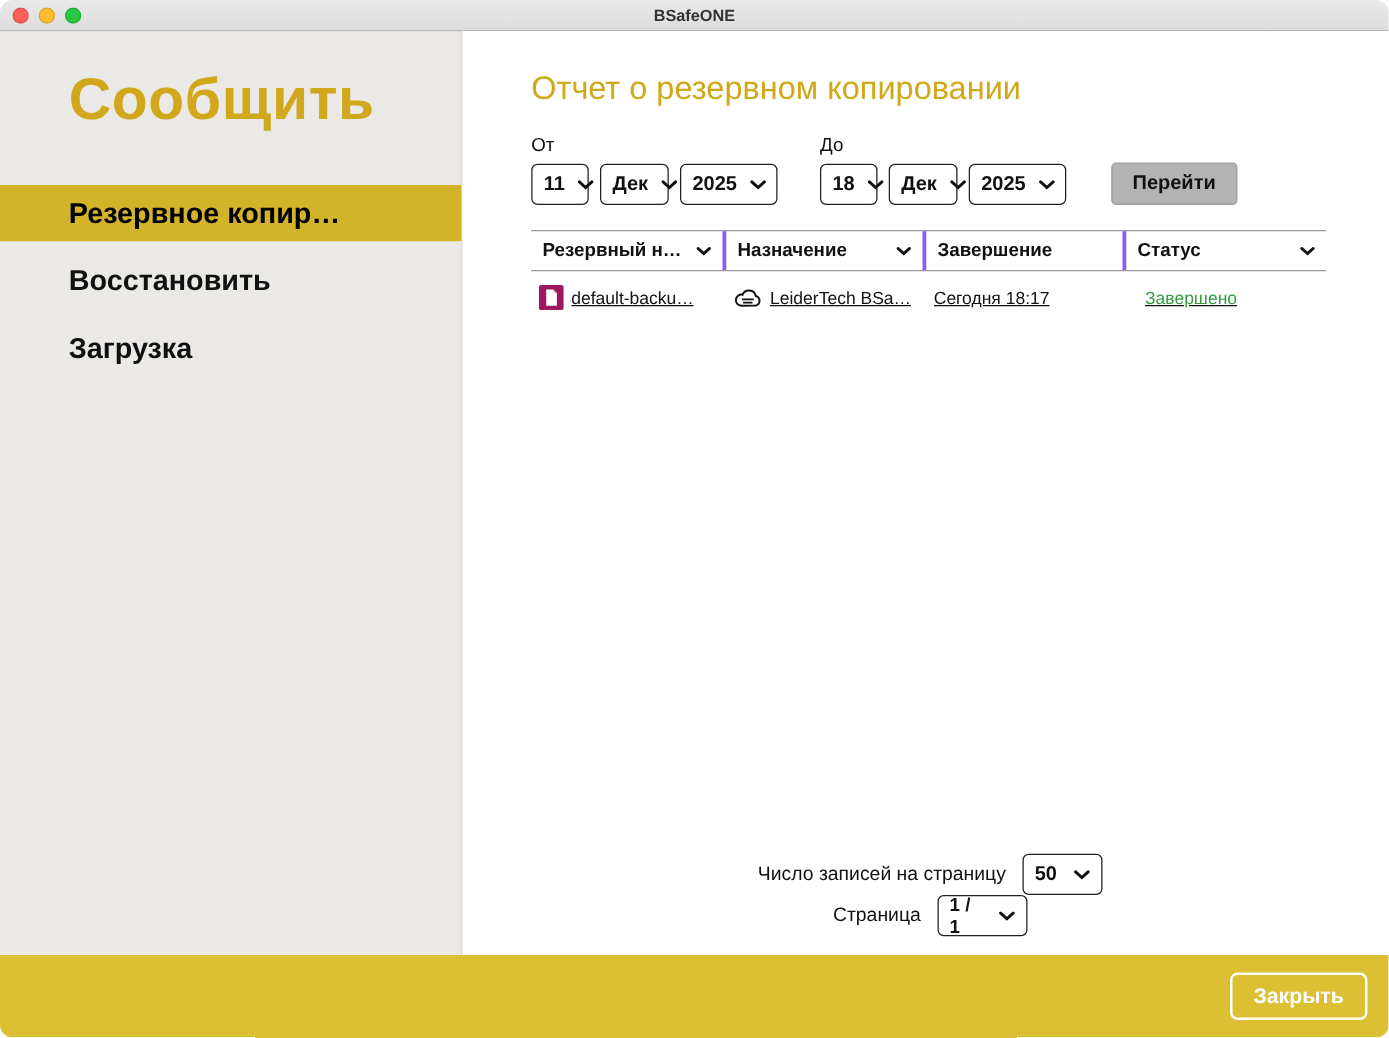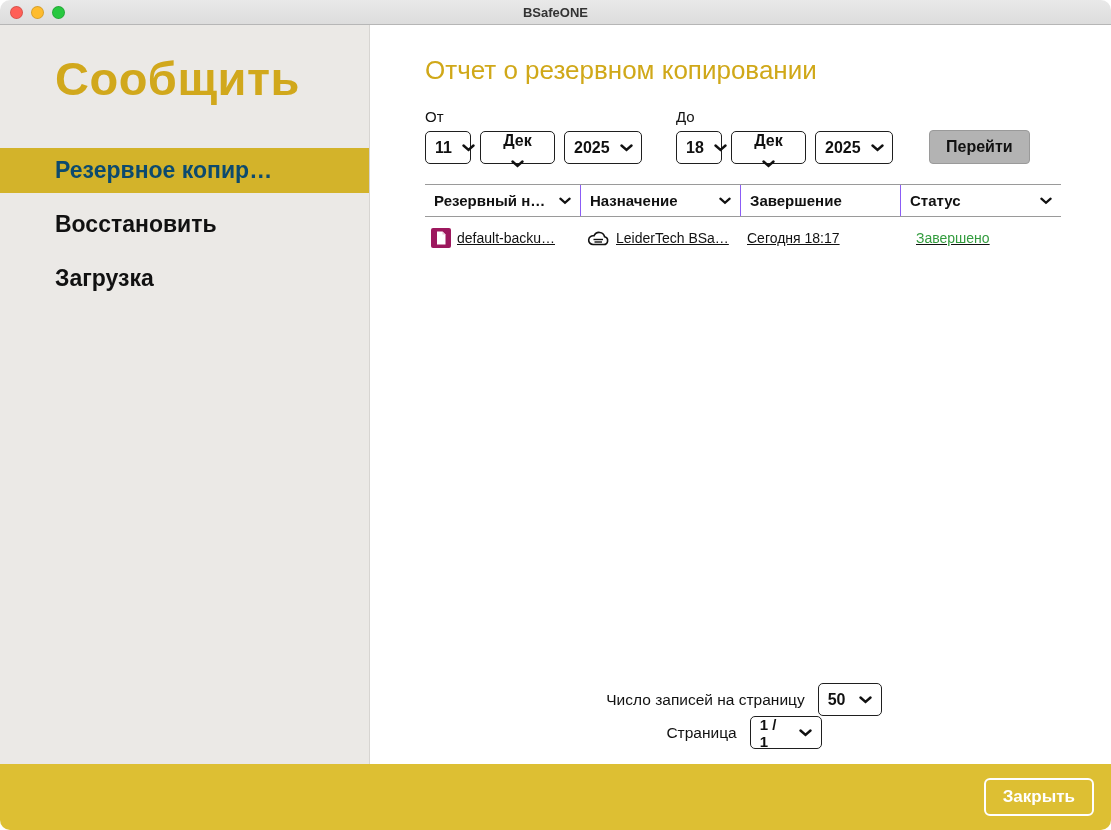--- a/index.html
+++ b/index.html
@@ -49,21 +49,21 @@
   }
   .menu { display: flex; flex-direction: column; }
   .menu-item {
     font-size: 23px; font-weight: bold; color: #111;
     padding: 9px 10px 9px 55px;
     cursor: default;
     margin-bottom: 9px;
   }
   .menu-item.selected {
     background: #d3b32a;
-    color: #0c4a6e;
+    color: #000000;
   }
   .main {
     flex: 1 1 auto;
     background: #ffffff;
     position: relative;
     padding: 30px 50px 0 55px;
   }
   .main-title {
     color: #d0a819;
     font-size: 26px;
@@ -81,21 +81,21 @@
     background: #fff;
     border: 1.5px solid #1f1f1f;
     border-radius: 5px;
     height: 33px;
     padding: 0 9px;
     font-size: 16px; font-weight: bold; color: #111;
     gap: 10px;
     cursor: default;
   }
   .dropdown.day   { width: 46px; }
-  .dropdown.month { width: 75px; flex-direction: column; }
+  .dropdown.month { width: 55px; }
   .dropdown.year  { width: 78px; }
   .chev { display: inline-flex; align-items: center; }
   .go-button {
     margin-left: 36px;
     height: 34px;
     padding: 0 16px;
     background: #b3b3b3;
     border: 1px solid #9a9a9a;
     border-radius: 4px;
     font-family: "Liberation Sans", sans-serif;
@@ -108,21 +108,21 @@
     display: grid;
     grid-template-columns: 156px 160px 160px 160px;
     border-top: 1px solid #9a9a9a;
     border-bottom: 1px solid #9a9a9a;
     height: 33px;
   }
   .header-cell {
     display: flex; align-items: center; justify-content: space-between;
     padding: 0 9px;
     font-size: 15px; font-weight: bold; color: #111;
-    border-right: 1px solid #8b5cf6;
+    border-right: 3px solid #8b5cf6;
     cursor: default;
     overflow: hidden; white-space: nowrap;
   }
   .header-cell:last-child { border-right: none; }
   .data-row {
     display: grid;
     grid-template-columns: 156px 160px 160px 160px;
     height: 42px;
     align-items: center;
     font-size: 14px; color: #111; text-decoration: underline;

